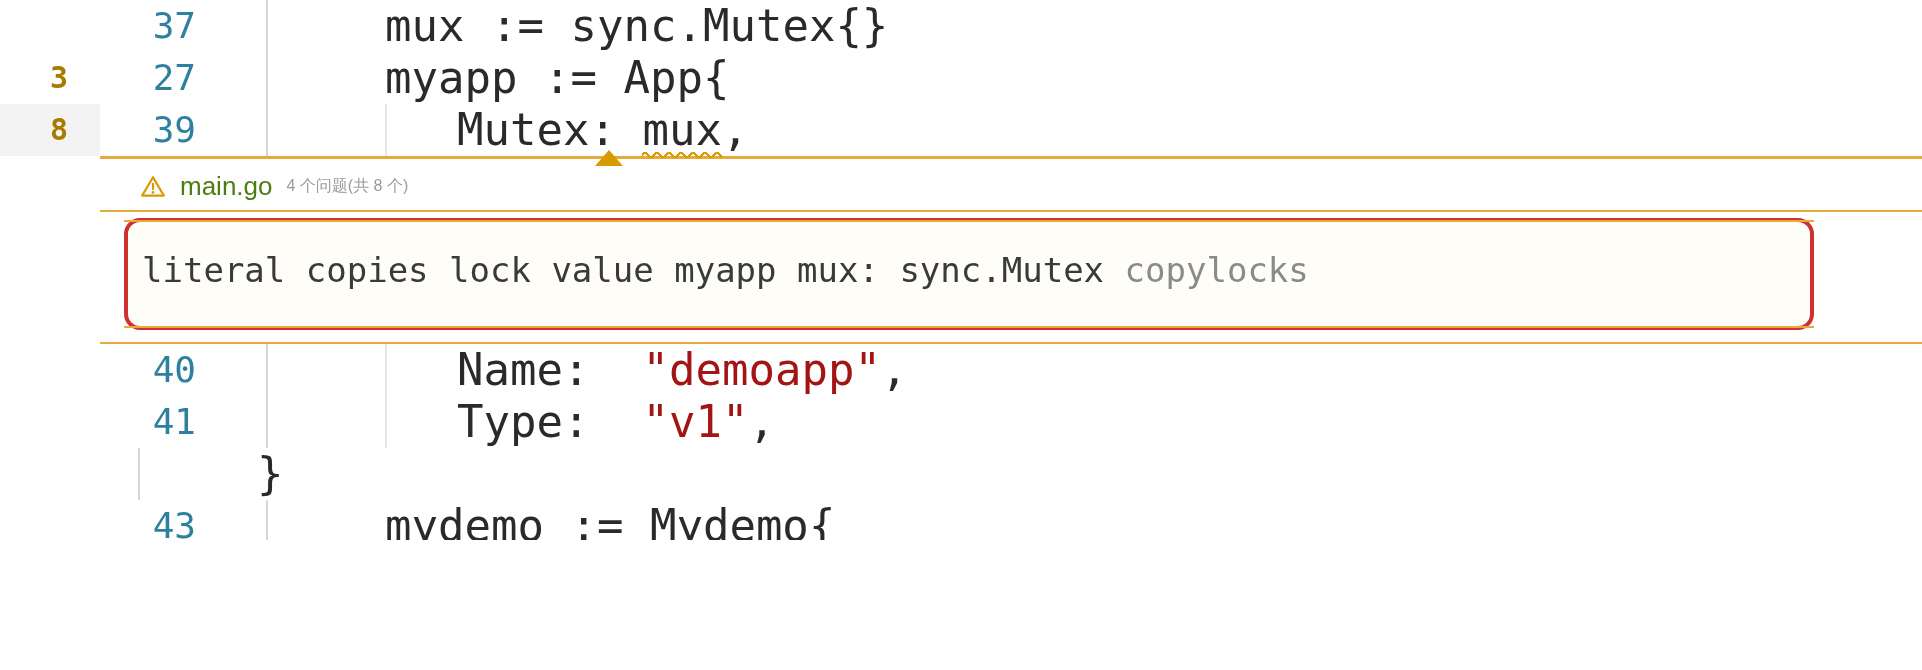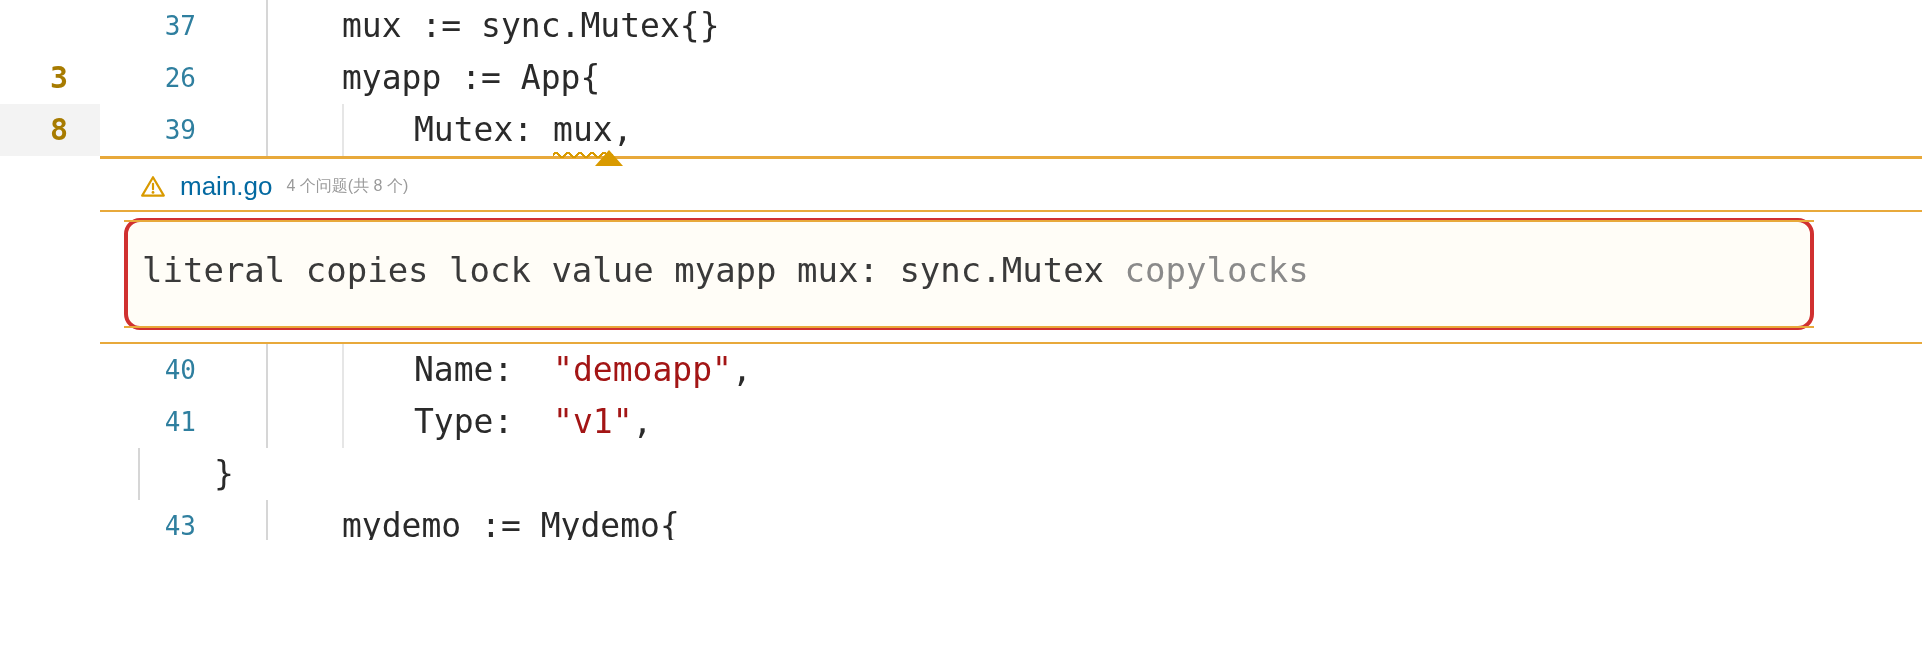--- a/index.html
+++ b/index.html
@@ -36,39 +36,40 @@
   }
 
   .minimap-active {
     background: #f3f3f3;
   }
 
   .lineno-col {
     width: 128px;
     flex: 0 0 128px;
     color: #2f7f9f;
-    font-size: 26px;
+    font-size: 36px;
     text-align: right;
     padding-right: 32px;
     font-weight: 500;
   }
 
   .gutter-col {
     width: 40px;
     flex: 0 0 40px;
     border-right: 2px solid #d6d6d6;
     height: 52px;
   }
 
   .content-col {
     flex: 1 1 auto;
     padding-left: 2px;
-    font-size: 33px;
+    font-size: 44px;
     color: #2a2a2a;
     white-space: pre;
+    margin-left: 43px;
   }
 
   .indent-guide {
     display: inline-block;
     width: 72px;
     border-left: 2px solid #e6e6e6;
     height: 52px;
     vertical-align: top;
   }
   .indent-guide.first { border-left: none; }
@@ -120,21 +121,21 @@
     gap: 14px;
     padding: 12px 0 8px 140px;
     font-family: -apple-system, "Helvetica Neue", Arial, sans-serif;
   }
   .warn-icon {
     display: inline-flex;
     width: 26px; height: 26px;
     align-items: center; justify-content: center;
   }
   .panel-filename {
-    color: #0369a1;
+    color: #4d7c0f;
     font-size: 26px;
   }
   .panel-count {
     color: #9a9a9a;
     font-size: 16px;
   }
 
   .problems-box {
     margin: 6px 108px 12px 124px;
     border: 4px solid #d03030;
@@ -171,21 +172,21 @@
 
   <div class="code-row">
     <div class="minimap-col"></div>
     <div class="lineno-col">37</div>
     <div class="gutter-col"></div>
     <div class="content-col"><span class="indent-guide first"></span><span class="tok-id">mux</span><span class="tok-op"> := </span><span class="tok-pkg">sync</span><span>.</span><span class="tok-type">Mutex</span><span>{}</span></div>
   </div>
 
   <div class="code-row">
     <div class="minimap-col">3</div>
-    <div class="lineno-col">26</div>
+    <div class="lineno-col">27</div>
     <div class="gutter-col"></div>
     <div class="content-col"><span class="indent-guide first"></span><span class="tok-id">myapp</span><span class="tok-op"> := </span><span class="tok-type">App</span><span>{</span></div>
   </div>
 
   <div class="code-row" style="position:relative;">
     <div class="minimap-col minimap-active">8</div>
     <div class="lineno-col">39</div>
     <div class="gutter-col"></div>
     <div class="content-col"><span class="indent-guide first"></span><span class="indent-guide"></span><span class="tok-field">Mutex</span><span>: </span><span class="squiggle"><span class="tok-id">mux</span></span><span>,</span></div>
     <div class="caret-up" style="left:595px; top:46px;"></div>

